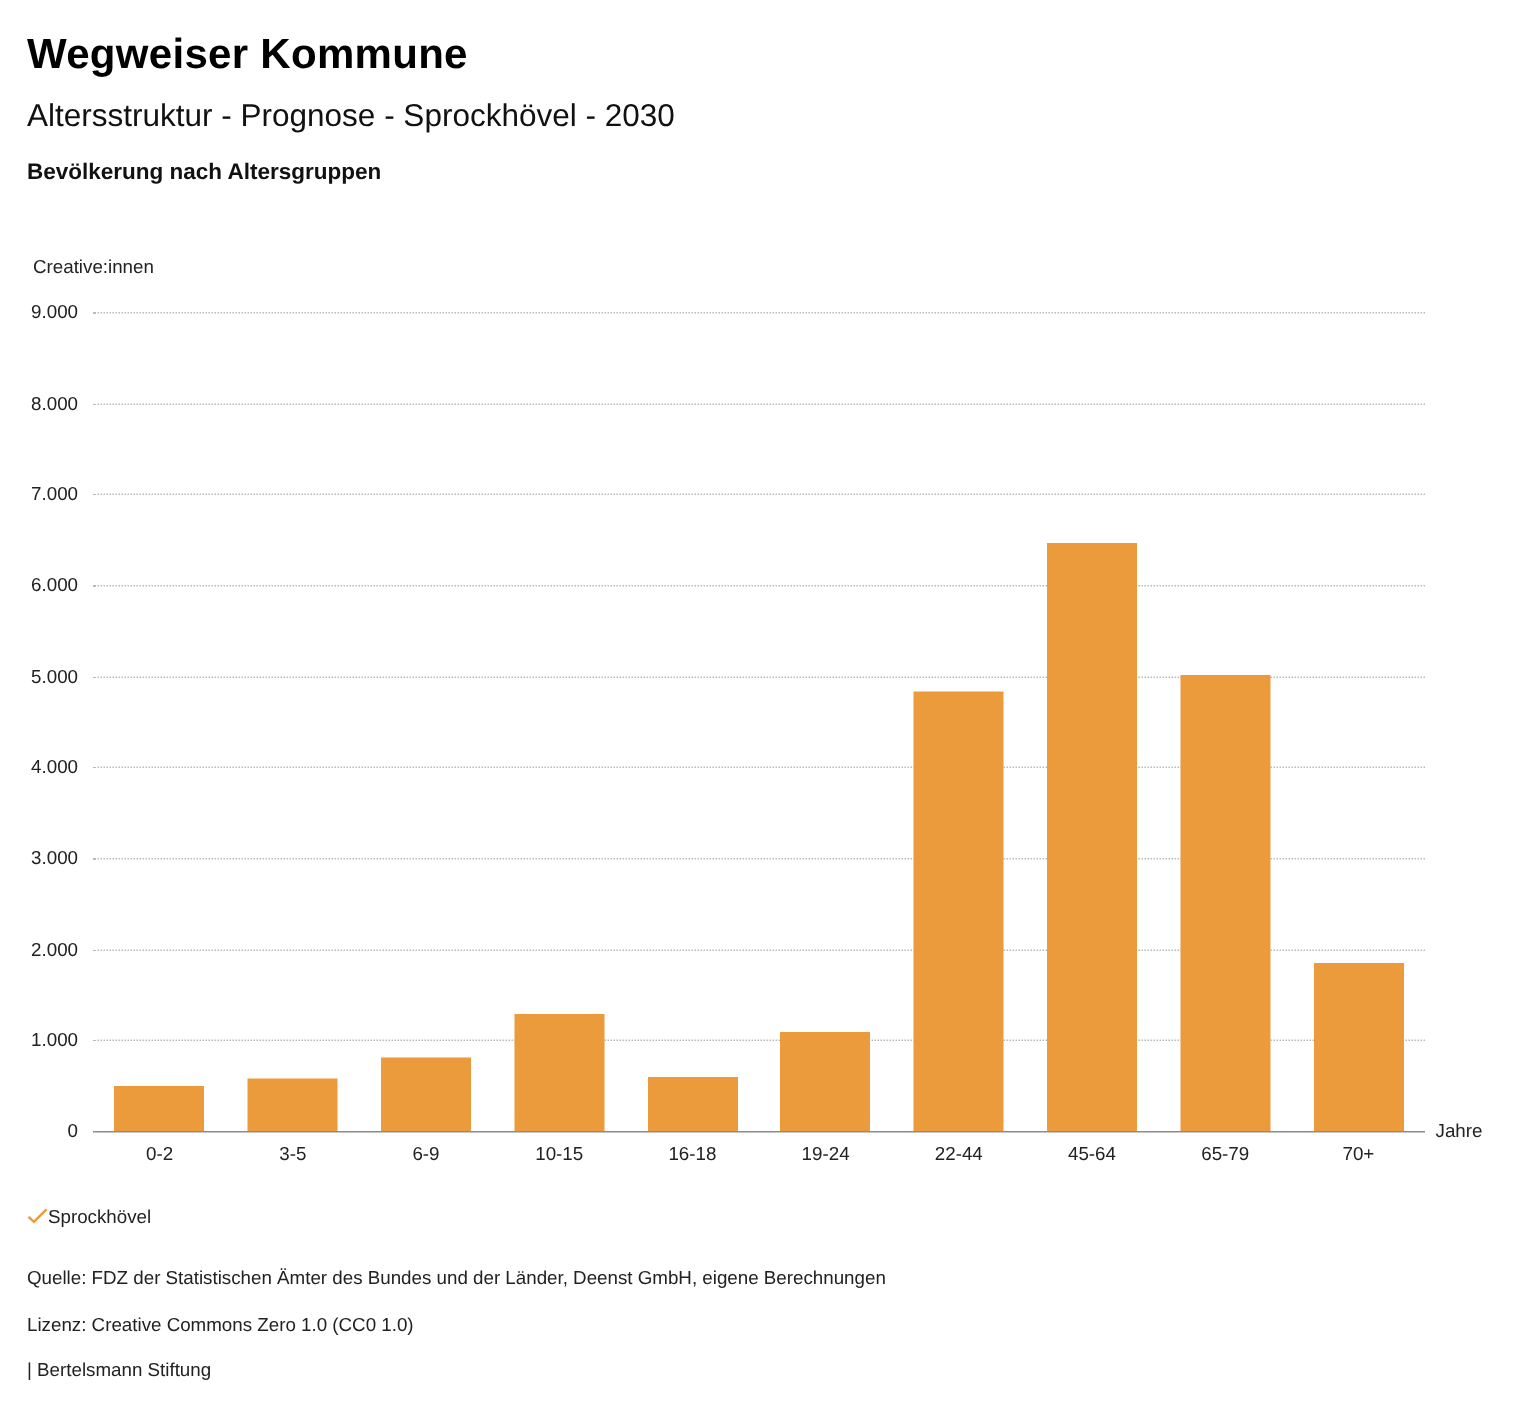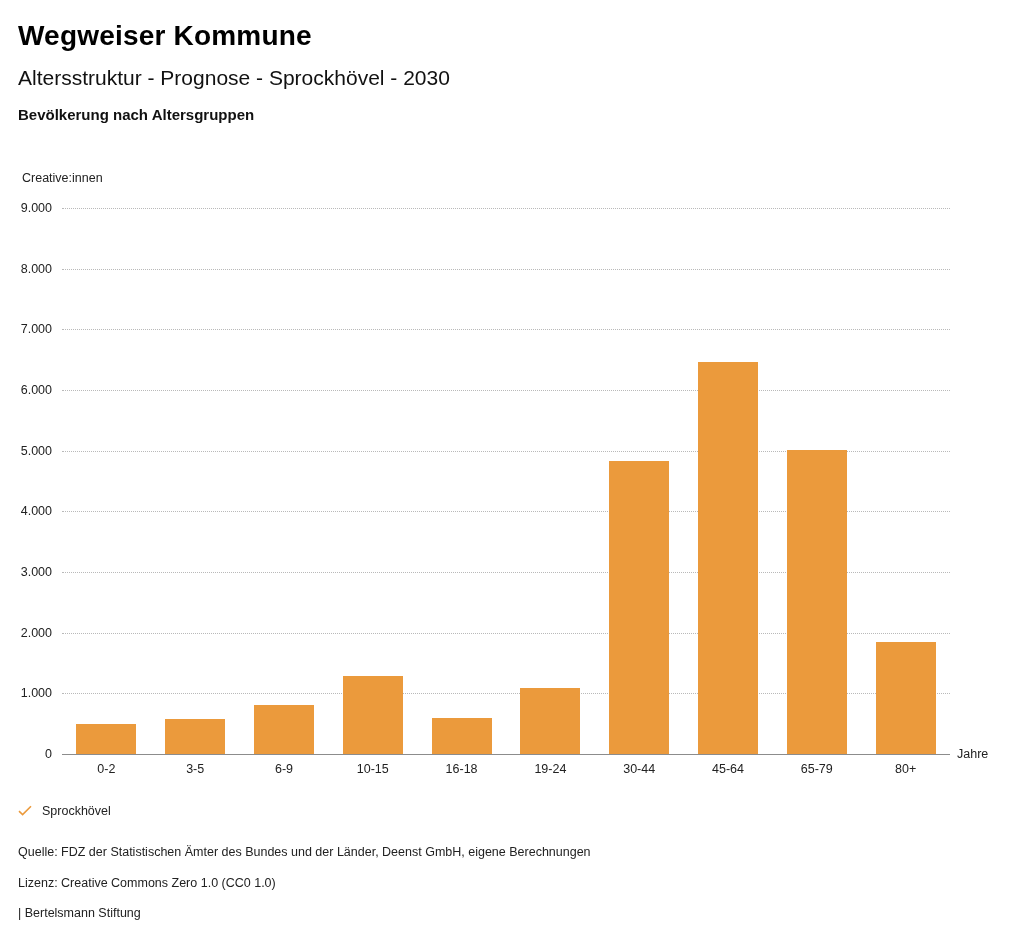--- a/index.html
+++ b/index.html
@@ -117,21 +117,20 @@
     font-size: 12.5px;
     color: #222222;
   }
   
   .legend {
     position: absolute;
     left: 18px;
     top: 804px;
     display: flex;
     align-items: center;
-    gap: 10px;
   }
   .legend-check {
     display: inline-block;
     width: 14px; height: 14px;
     position: relative;
   }
   .legend-check svg { display: block; }
   .legend-label {
     font-size: 12.5px;
     color: #222222;
@@ -217,24 +216,24 @@
       </div>
   </div>
 
   <div class="xlabels" id="xlabels">
       <div class="xlabel" style="left: 44.4px;">0-2</div>
       <div class="xlabel" style="left: 133.2px;">3-5</div>
       <div class="xlabel" style="left: 222px;">6-9</div>
       <div class="xlabel" style="left: 310.8px;">10-15</div>
       <div class="xlabel" style="left: 399.6px;">16-18</div>
       <div class="xlabel" style="left: 488.4px;">19-24</div>
-      <div class="xlabel" style="left: 577.2px;">30-44</div>
+      <div class="xlabel" style="left: 577.2px;">22-44</div>
       <div class="xlabel" style="left: 666px;">45-64</div>
       <div class="xlabel" style="left: 754.8px;">65-79</div>
-      <div class="xlabel" style="left: 843.6px;">80+</div>
+      <div class="xlabel" style="left: 843.6px;">70+</div>
     </div>
   <div class="xaxis-caption">Jahre</div>
 
   <div class="legend">
     <span class="legend-check">
       <svg width="14" height="14" viewBox="0 0 14 14" aria-hidden="true">
         <path d="M1 7.2 L4.6 10.6 L13 2.2" fill="none" stroke="#eb9a3c" stroke-width="1.6"></path>
       </svg>
     </span>
     <span class="legend-label">Sprockhövel</span>

